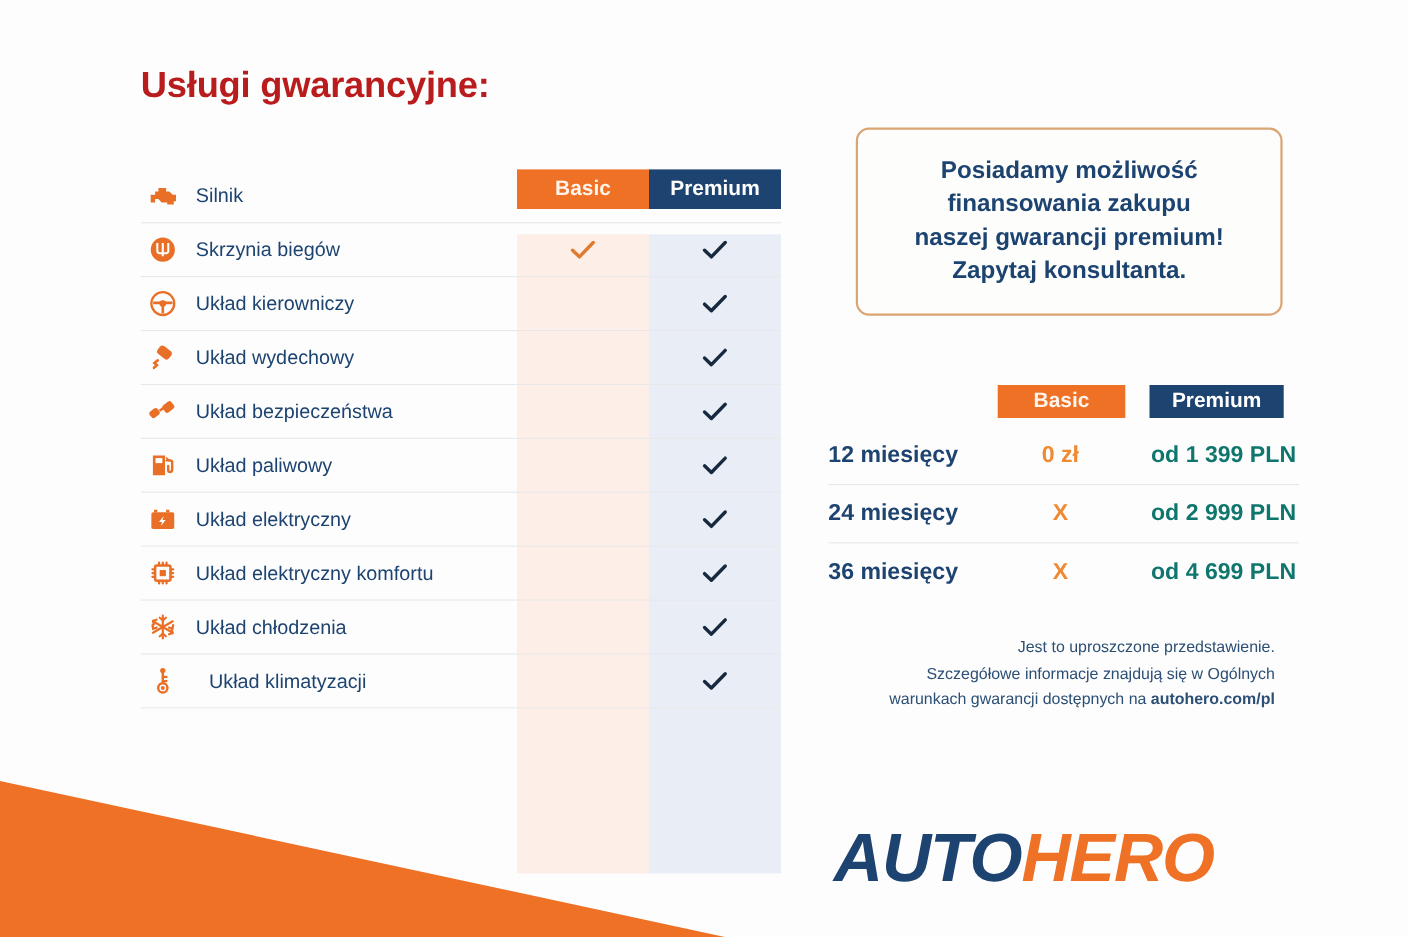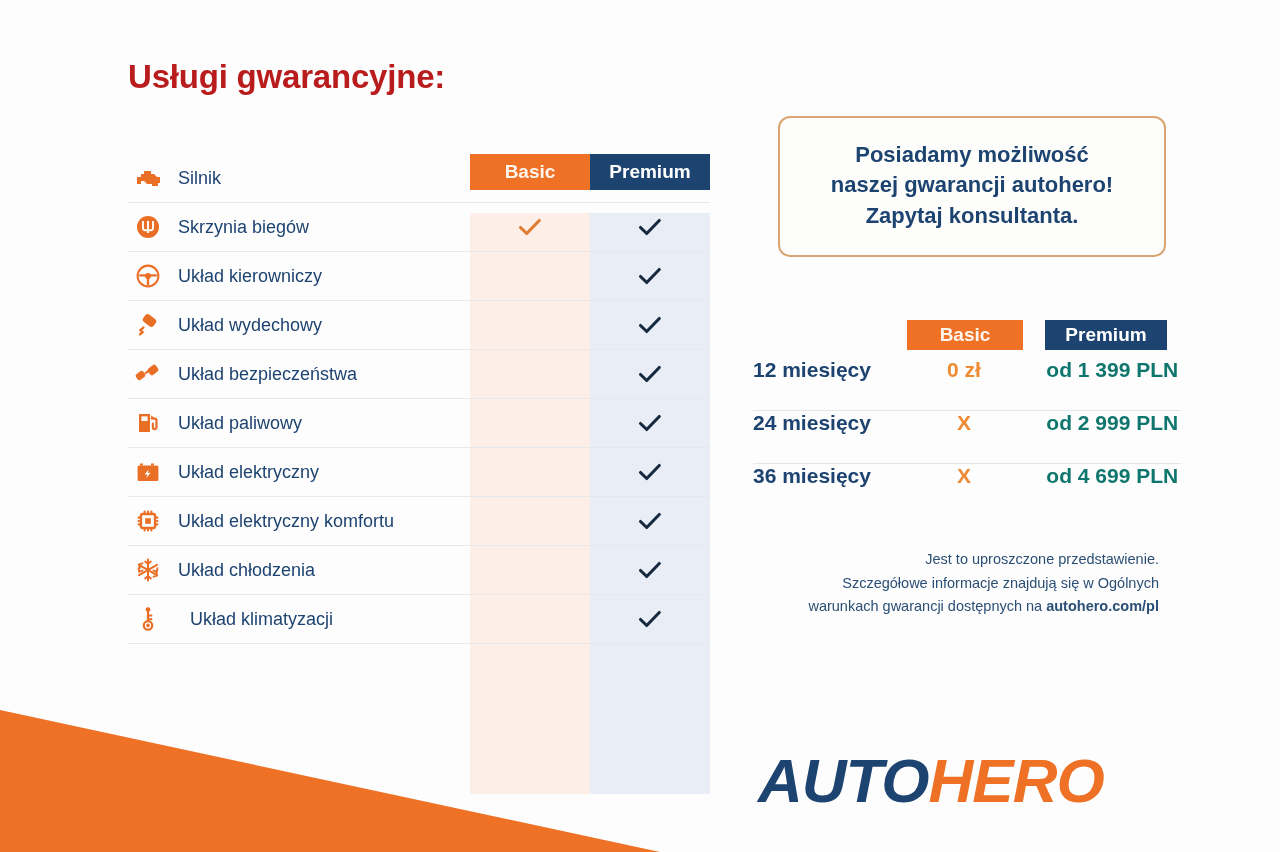--- a/index.html
+++ b/index.html
@@ -190,20 +190,21 @@
     color: #fdf4ec;
   }
   .ph-gap { width: 22px; }
   .ph-premium {
     width: 122px;
     background: #1d4370;
     color: #ffffff;
   }
   .price-row {
     display: flex;
+    align-items: center;
     height: 52px;
     border-bottom: 1px solid #e4e6ea;
   }
   .price-row:last-child { border-bottom: none; }
   .pr-term {
     width: 154px;
     font-size: 21px;
     font-weight: bold;
     color: #1d4370;
   }
@@ -445,21 +446,22 @@
             </span>
           </div>
         </div>
     </div>
   </div>
 
   <div class="right-pane">
 
     <div class="promo-box">
       <div class="promo-line">Posiadamy możliwość</div>
-      <div class="promo-line">naszej gwarancji autohero!</div>
+      <div class="promo-line">finansowania zakupu</div>
+      <div class="promo-line">naszej gwarancji premium!</div>
       <div class="promo-line">Zapytaj konsultanta.</div>
     </div>
 
     <div class="pricing">
       <div class="price-head">
         <div class="ph-spacer"></div>
         <div class="ph-badge ph-basic">Basic</div>
         <div class="ph-gap"></div>
         <div class="ph-badge ph-premium">Premium</div>
       </div>

